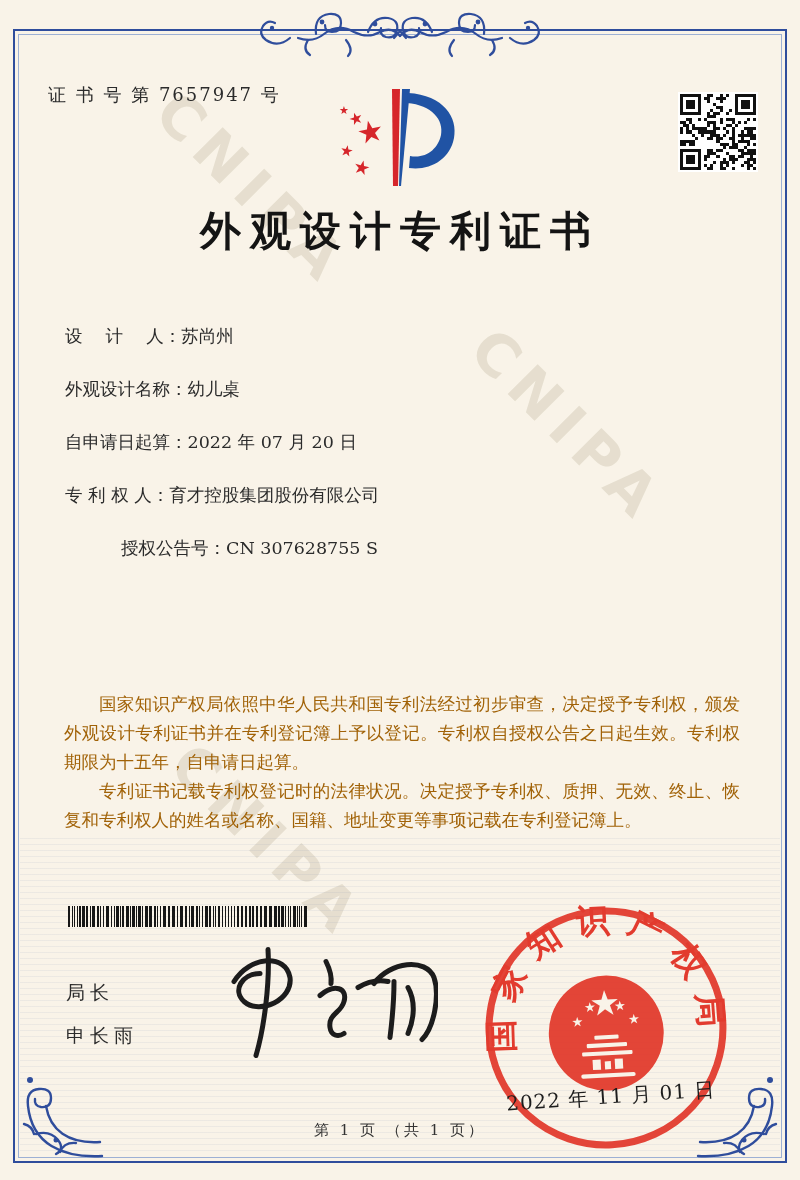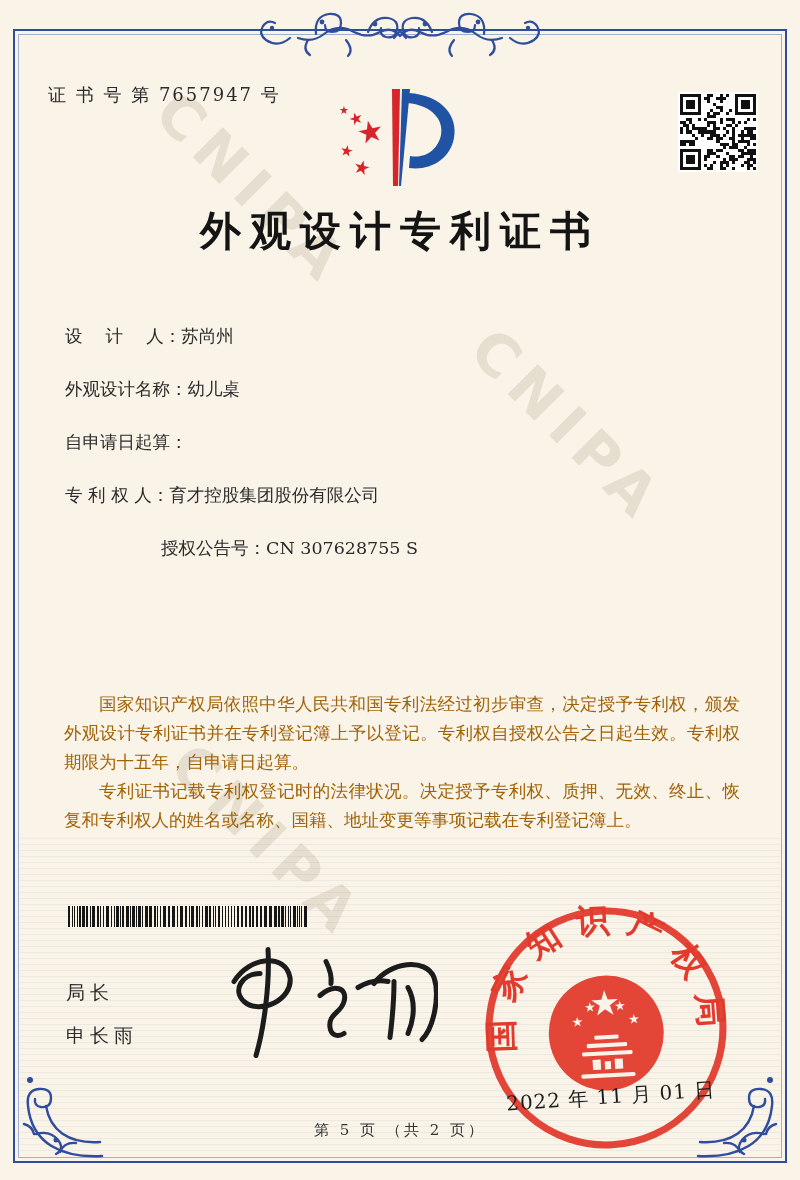--- a/index.html
+++ b/index.html
@@ -32,21 +32,21 @@
   .logo{position:absolute; left:330px; top:80px; width:150px; height:118px;}
   .qr{position:absolute; left:678px; top:92px; width:76px; height:76px; background:#fff; padding:2px;}
   .title{position:absolute; left:0; top:204px; width:100%; text-align:center;
     font-size:41px; font-weight:bold; letter-spacing:9px; color:#141414;}
   
   .fields{position:absolute; left:65px; top:322px; width:680px; font-size:17.5px;}
   .frow{display:flex; line-height:28px; margin-bottom:25px; white-space:pre;}
   .frow .lab{white-space:pre;}
   .frow .val{white-space:pre;}
   .grant-row{display:flex;}
-  .grant-row .g2{margin-left:96px;}
+  .grant-row .g2{margin-left:56px;}
   
   .body-text{position:absolute; left:64px; top:690px; width:676px;
     font-size:17.5px; line-height:29px; text-align:justify; color:#a16207;}
   .body-text p{margin:0; text-indent:2em;}
   
   .barcode{position:absolute; left:68px; top:906px; height:21px; font-size:0; line-height:0;}
   .barcode span{display:inline-block; height:21px; background:#161616; vertical-align:top;}
   .barcode i{display:inline-block; height:21px; vertical-align:top;}
   
   .sig-block{position:absolute; left:66px; top:980px;
@@ -337,21 +337,21 @@
   <div class="title">外观设计专利证书</div>
 
   <div class="fields">
     <div class="frow">
       <span class="lab">设　 计　 人：</span><span class="val">苏尚州</span>
     </div>
     <div class="frow">
       <span class="lab">外观设计名称：</span><span class="val">幼儿桌</span>
     </div>
     <div class="frow">
-      <span class="lab">自申请日起算：</span>
+      <span class="lab">自申请日起算：</span><span class="val">2022 年 07 月 20 日</span>
     </div>
     <div class="frow">
       <span class="lab">专 利 权 人：</span><span class="val">育才控股集团股份有限公司</span>
     </div>
     <div class="frow grant-row">
       <span class="g2"><span>授权公告号：</span><span>CN 307628755 S</span></span>
     </div>
   </div>
 
   <div class="body-text">
@@ -400,15 +400,15 @@
         <rect x="100" y="148" width="50" height="4" rx="1"></rect>
         <rect x="110" y="156" width="8" height="10"></rect>
         <rect x="132" y="156" width="8" height="10"></rect>
         <rect x="122" y="158" width="6" height="8"></rect>
         <rect x="98" y="170" width="54" height="4" rx="2"></rect>
       </g>
     </g>
   </svg>
   <div class="seal-date">2022 年 11 月 01 日</div>
 
-  <div class="footer">第 5 页 （共 2 页）</div>
+  <div class="footer">第 1 页 （共 1 页）</div>
 
 </div>
 
 </body></html>

